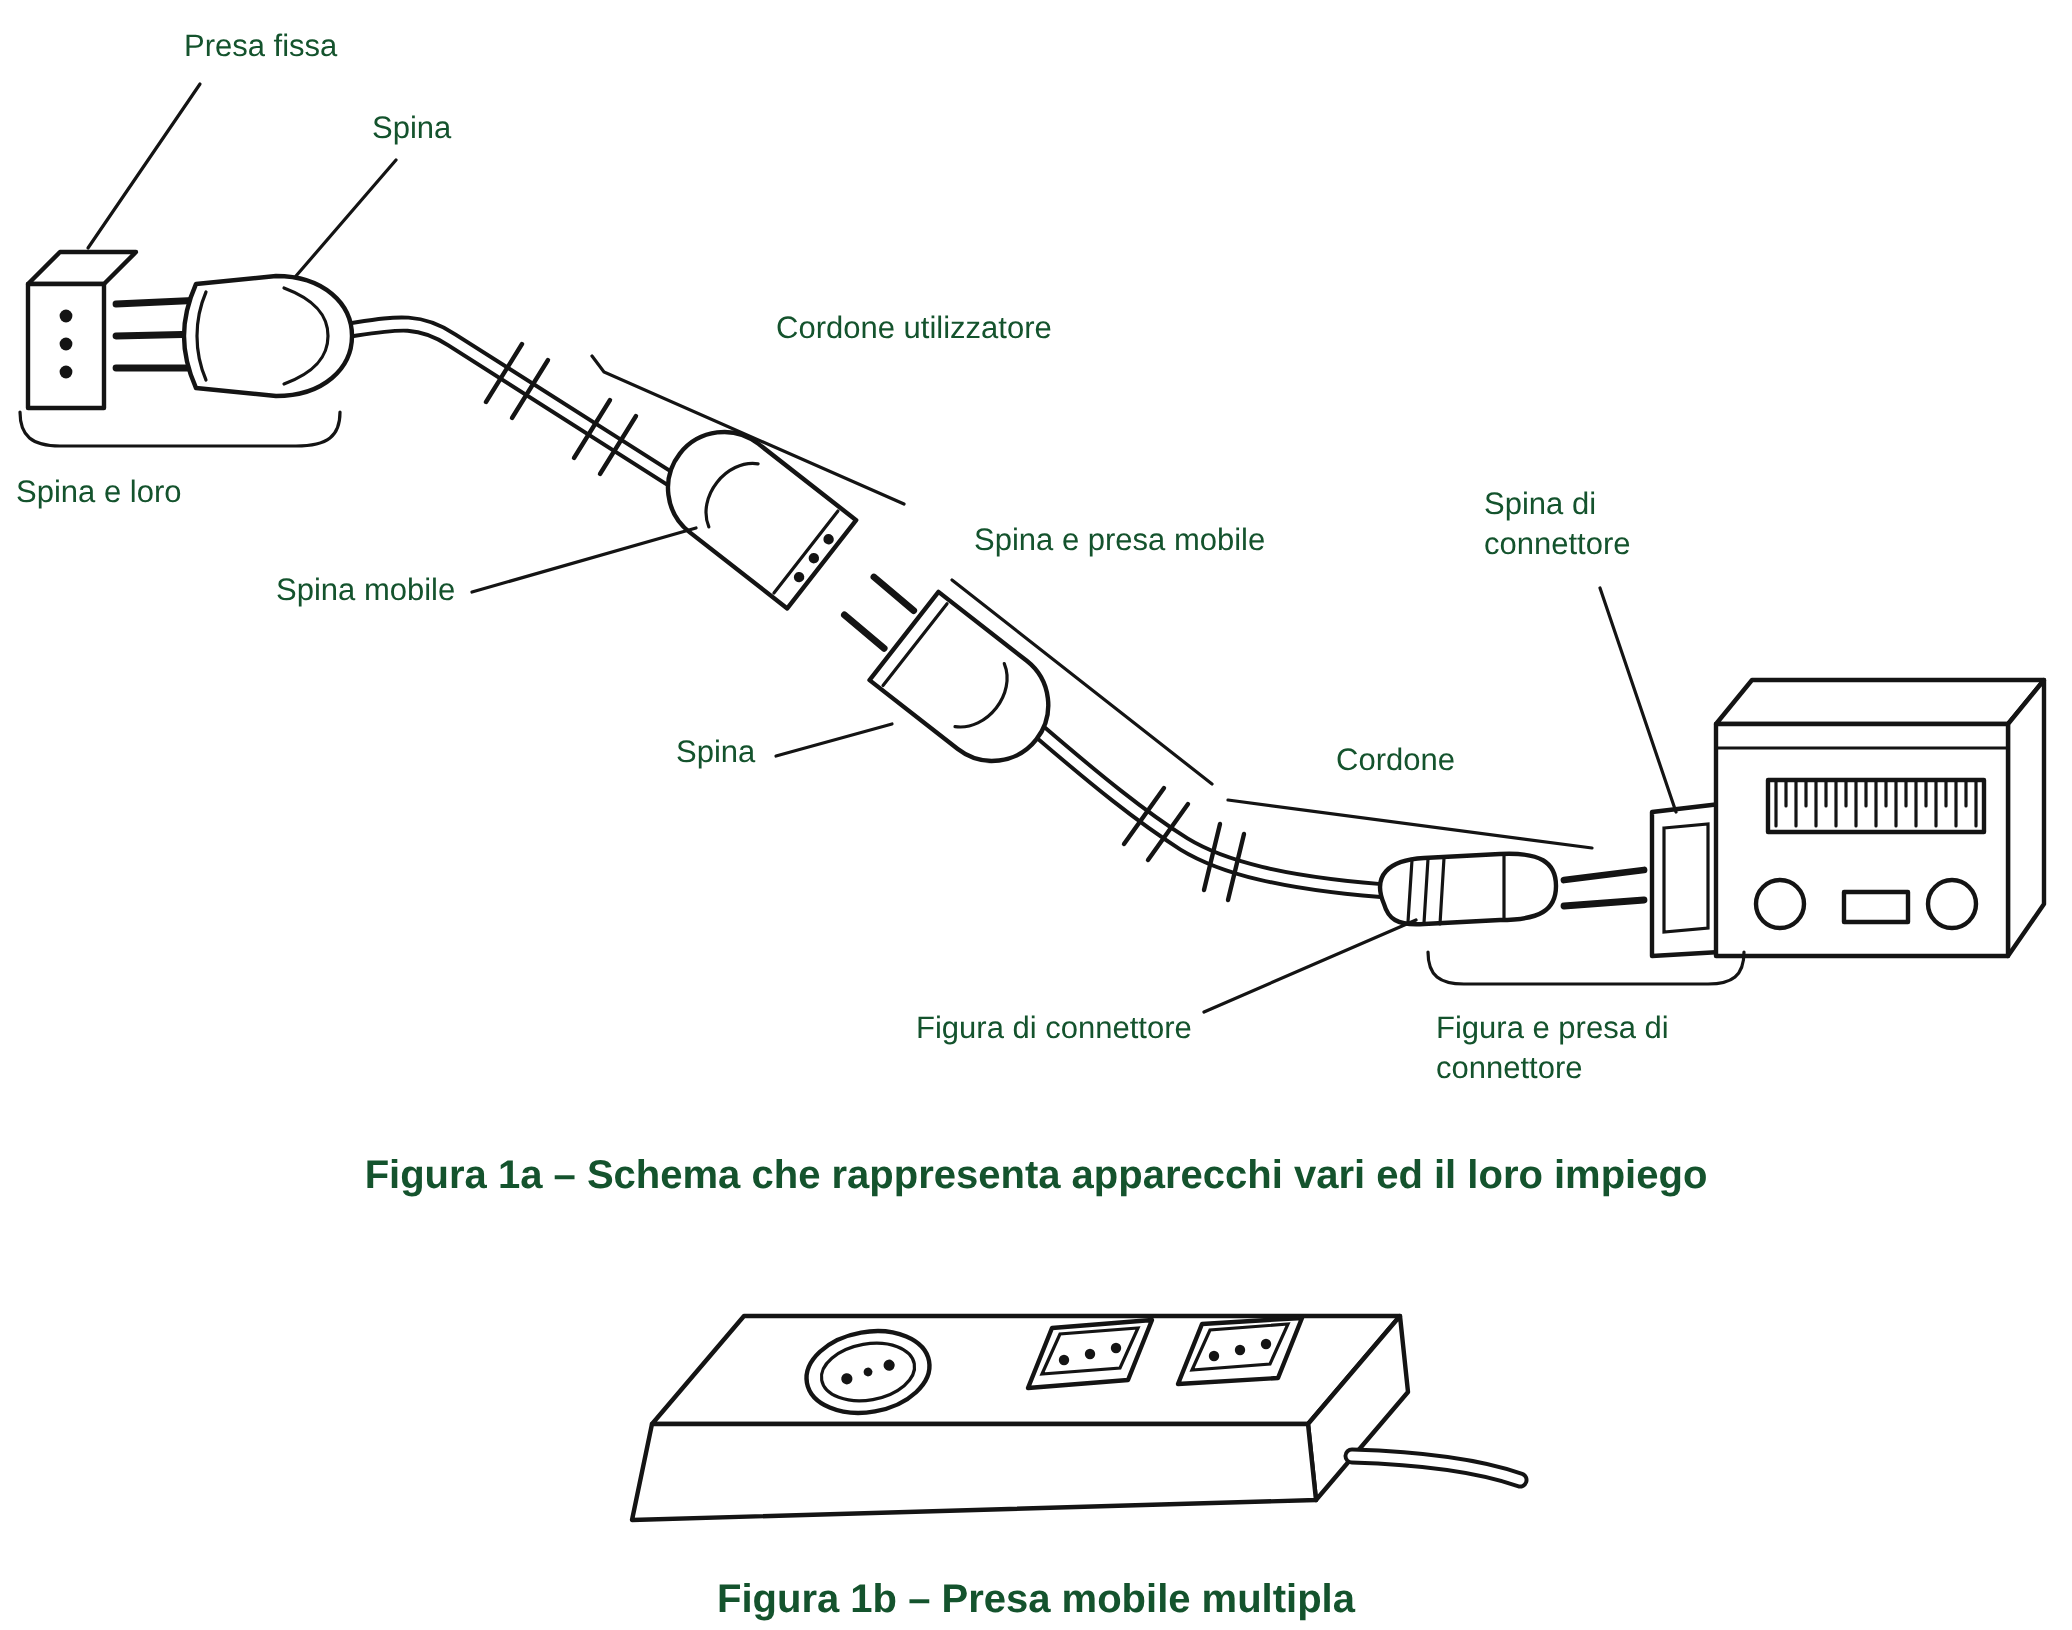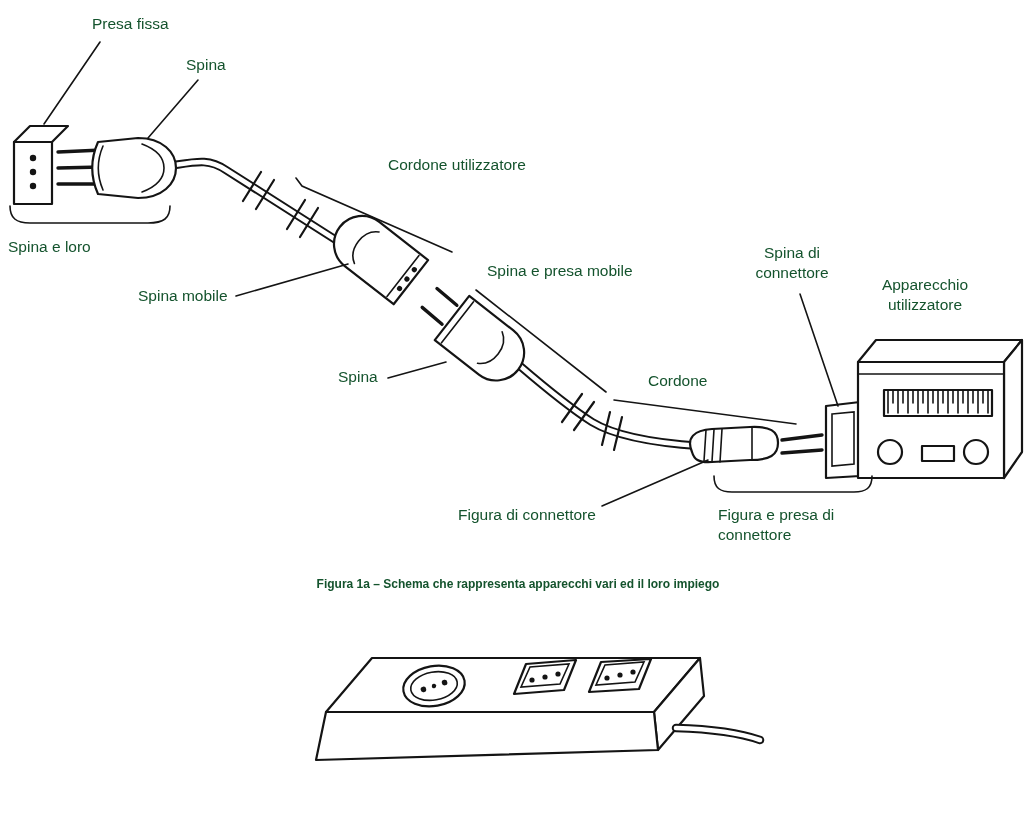--- a/index.html
+++ b/index.html
@@ -2,22 +2,22 @@
 <html><head>
 <meta charset="utf-8">
 <style>
   html,body { margin:0; padding:0; background:#ffffff; }
   .page {
     position:relative; width:1036px; height:815px; background:#ffffff;
     font-family:"Liberation Sans", sans-serif; color:#14532d; overflow:hidden;
   }
   .art { position:absolute; left:0; top:0; }
   .lbl { position:absolute; font-size:15.5px; line-height:20px; white-space:nowrap; }
-  .lbl.center { text-align:center; }
-  .caption { position:absolute; left:0; width:100%; text-align:center; font-weight:bold; font-size:12px; }
+  .lbl.center { }
+  .caption { position:absolute; left:0; width:100%; text-align:center; font-weight:bold; font-size:20px; }
   
   .fw   { fill:#ffffff; stroke:#141414; stroke-width:2.2; stroke-linejoin:round; }
   .thin { fill:none; stroke:#141414; stroke-width:1.6; stroke-linecap:round; }
   .tick { fill:none; stroke:#141414; stroke-width:2.2; stroke-linecap:round; }
   .prong{ fill:none; stroke:#141414; stroke-width:3.4; stroke-linecap:round; }
   .cable-o { fill:none; stroke:#141414; stroke-width:8.5; stroke-linecap:round; }
   .cable-i { fill:none; stroke:#ffffff; stroke-width:4.6; stroke-linecap:round; }
   .hole { fill:#141414; stroke:none; }
 </style>
 </head>
@@ -156,34 +156,31 @@
     </g>
   </svg>
 
   <div class="lbl" style="left:92px; top:14px">Presa fissa</div>
   <div class="lbl" style="left:186px; top:55px">Spina</div>
   <div class="lbl" style="left:388px; top:155px">Cordone utilizzatore</div>
   <div class="lbl" style="left:8px; top:237px">Spina e loro</div>
   <div class="lbl" style="left:138px; top:286px">Spina mobile</div>
   <div class="lbl" style="left:487px; top:261px">Spina e presa mobile</div>
   <div class="lbl" style="left:338px; top:367px">Spina</div>
-  <div class="lbl" style="left:648px; top:371px">Cordone</div>
+  <div class="lbl" style="left:668px; top:371px">Cordone</div>
 
   <div class="lbl center" style="left:742px; top:243px; width:100px">
     <div>Spina di</div>
     <div>connettore</div>
   </div>
 
-  <div class="lbl center" style="left:865px; top:275px; width:120px">
-    <div>Apparecchio</div>
-    <div>utilizzatore</div>
-  </div>
 
   <div class="lbl" style="left:458px; top:505px">Figura di connettore</div>
 
   <div class="lbl" style="left:718px; top:505px">
     <div>Figura e presa di</div>
     <div>connettore</div>
   </div>
 
   <div class="caption" style="top:577px">Figura 1a – Schema che rappresenta apparecchi vari ed il loro impiego</div>
+  <div class="caption" style="top:789px">Figura 1b – Presa mobile multipla</div>
 
 </div>
 
 </body></html>

